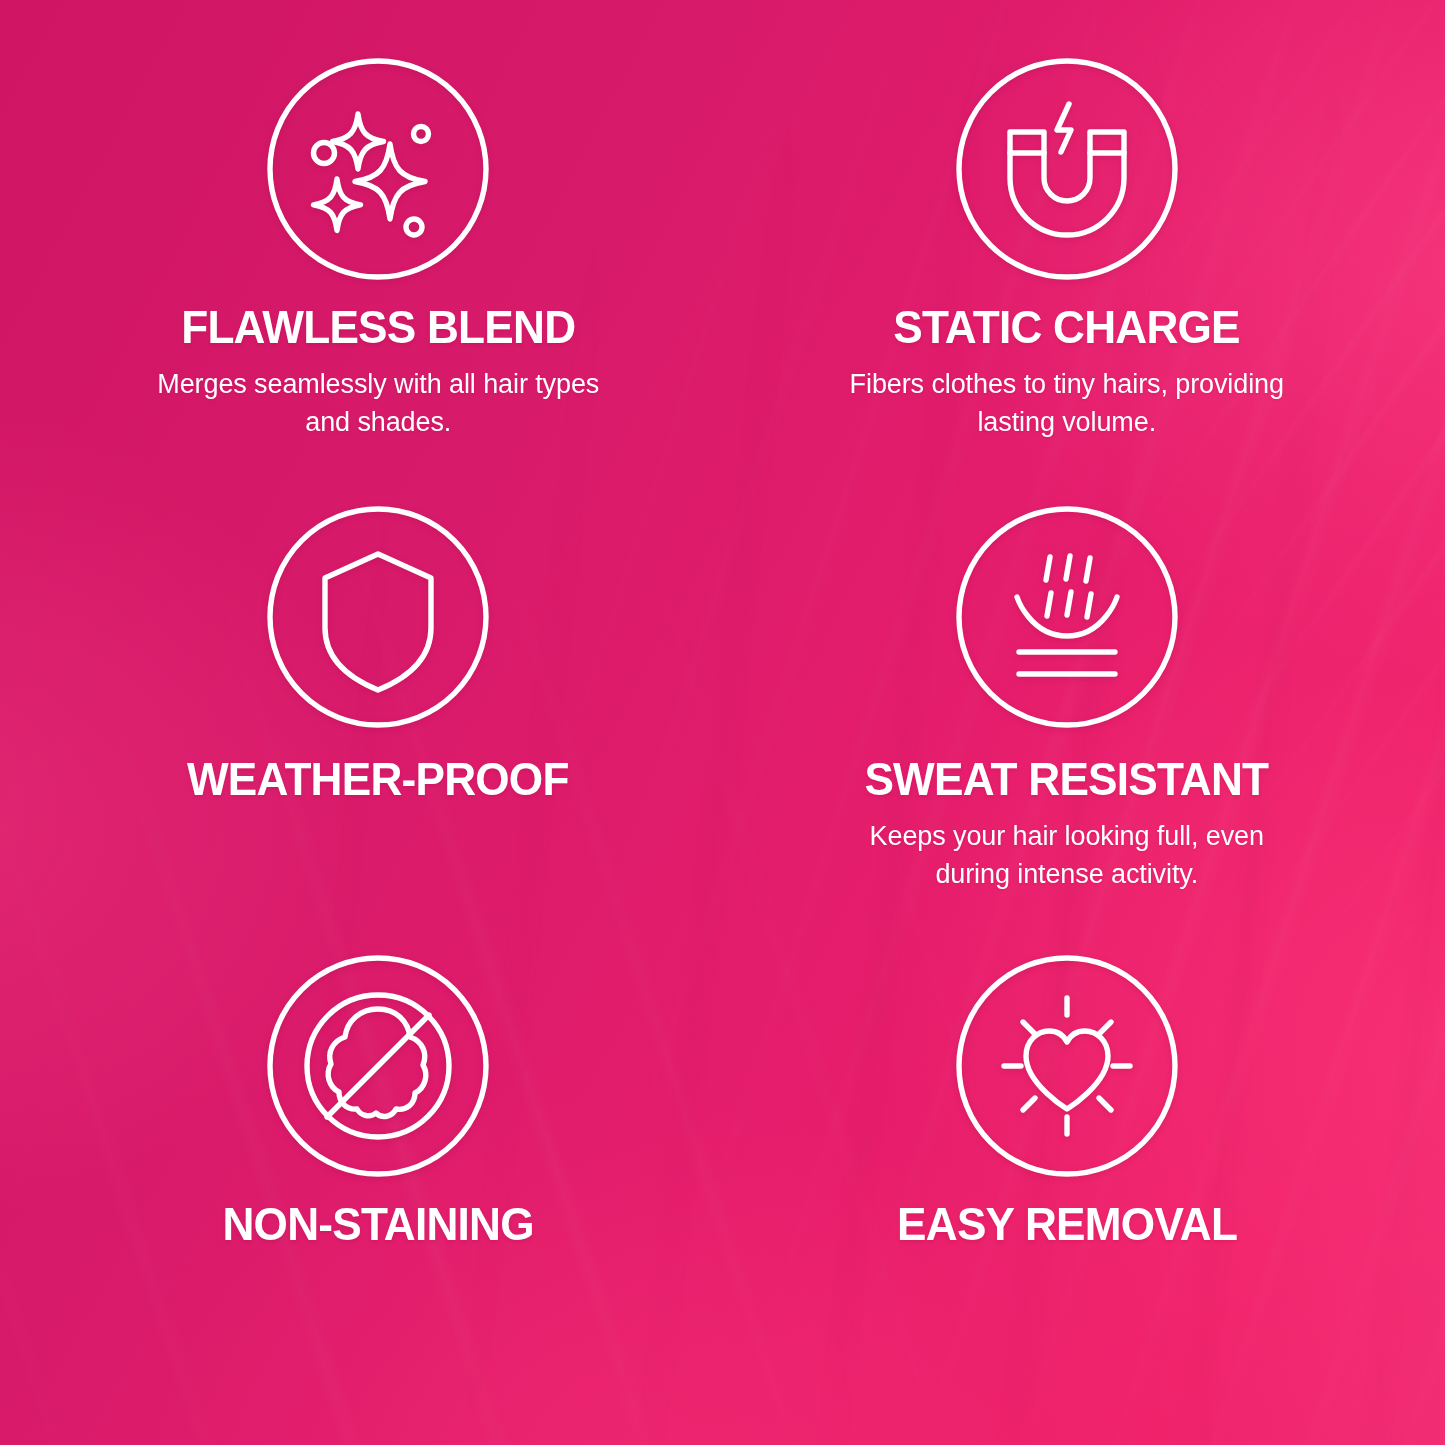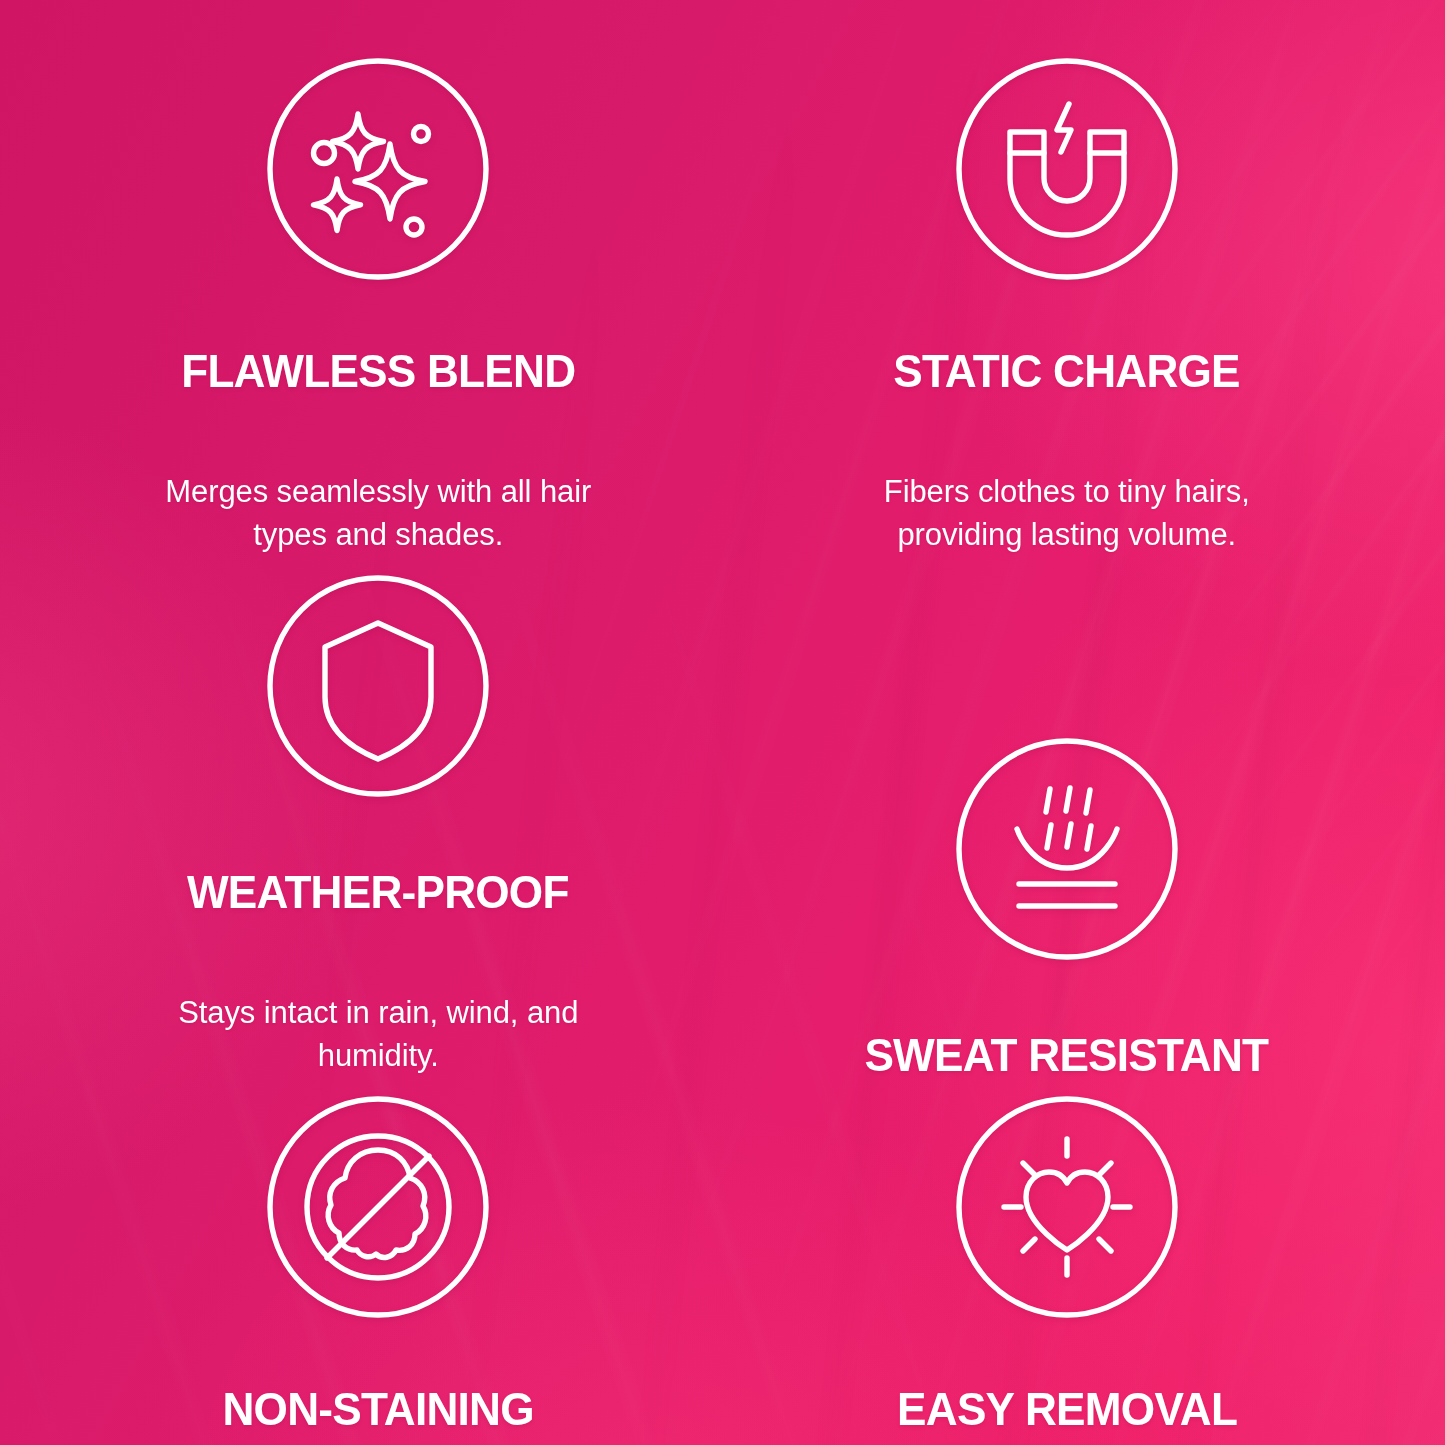--- a/index.html
+++ b/index.html
@@ -65,23 +65,22 @@
     position:relative;z-index:3;
     display:grid;
     grid-template-columns:1fr 1fr;
     grid-template-rows:1fr 1fr 1fr;
     width:1445px;height:1445px;
     box-sizing:border-box;
     padding:56px 34px 44px 34px;
   }
   .cell{
     display:flex;flex-direction:column;align-items:center;
-    justify-content:flex-end;
+    justify-content:flex-start;
     text-align:center;
-    gap:44px;
   }
   .icon-wrap{
     width:226px;height:226px;
     display:flex;align-items:center;justify-content:center;
     margin-bottom:22px;
   }
   .icon-wrap svg{display:block;width:226px;height:226px;
     filter:drop-shadow(0 2px 3px rgba(120,0,55,.18));}
   .f-title{
     color:#ffffff;
@@ -93,24 +92,24 @@
     margin:0 0 16px 0;
     text-transform:uppercase;
     white-space:nowrap;
     transform:scaleX(0.96);
     text-shadow:0 2px 4px rgba(130,0,60,.16);
   }
   .f-desc{
     color:#ffffff;
     font-family:"Liberation Sans", sans-serif;
     font-weight:400;
-    font-size:31px;
+    font-size:27px;
     line-height:1.40;
     letter-spacing:-0.1px;
-    margin:16px;
+    margin:0;
     max-width:470px;
     text-shadow:0 1px 3px rgba(130,0,60,.14);
   }
   
   .cell.r2 .icon-wrap{margin-bottom:26px;}
   .cell.r3 .icon-wrap{margin-bottom:22px;}
 </style>
 </head>
 <body>
 
@@ -154,39 +153,39 @@
     </div>
 
     <div class="cell r2">
       <div class="icon-wrap">
         <svg viewBox="0 0 226 226" fill="none" xmlns="http://www.w3.org/2000/svg" stroke="#ffffff" stroke-width="5.4" stroke-linecap="round" stroke-linejoin="round">
           <circle cx="113" cy="113" r="108"></circle>
           <path d="M113 50 L60 74 L60 124 C60 156 86 175 113 186 C140 175 166 156 166 124 L166 74 Z"></path>
         </svg>
       </div>
       <h3 class="f-title">WEATHER-PROOF</h3>
-      <p class="f-desc">Stays intact in rain, wind, and humidity.</p>
     </div>
 
     <div class="cell r2">
       <div class="icon-wrap">
         <svg viewBox="0 0 226 226" fill="none" xmlns="http://www.w3.org/2000/svg" stroke="#ffffff" stroke-width="5.4" stroke-linecap="round" stroke-linejoin="round">
           <circle cx="113" cy="113" r="108"></circle>
           <path d="M63 93 C63 93 76 132 113 132 C150 132 163 93 163 93"></path>
           <path d="M65 148 L161 148"></path>
           <path d="M65 170 L161 170"></path>
           <path d="M96 53 L92 76"></path>
           <path d="M116 52 L112 75"></path>
           <path d="M136 54 L132 77"></path>
           <path d="M97 89 L93 112"></path>
           <path d="M117 88 L113 111"></path>
           <path d="M137 90 L133 113"></path>
         </svg>
       </div>
       <h3 class="f-title">SWEAT RESISTANT</h3>
+      <p class="f-desc">Keeps your hair looking full, even during intense activity.</p>
     </div>
 
     <div class="cell r3">
       <div class="icon-wrap">
         <svg viewBox="0 0 226 226" fill="none" xmlns="http://www.w3.org/2000/svg" stroke="#ffffff" stroke-width="5.4" stroke-linecap="round" stroke-linejoin="round">
           <circle cx="113" cy="113" r="108"></circle>
           <circle cx="113" cy="113" r="71"></circle>
           <path d="M62 164 L164 62"></path>
           <path d="M113 56 C95 56 82 68 80 84 C68 88 62 99 66 111 C60 121 64 134 74 139
                    C74 150 82 157 92 156 C96 163 105 165 111 160

